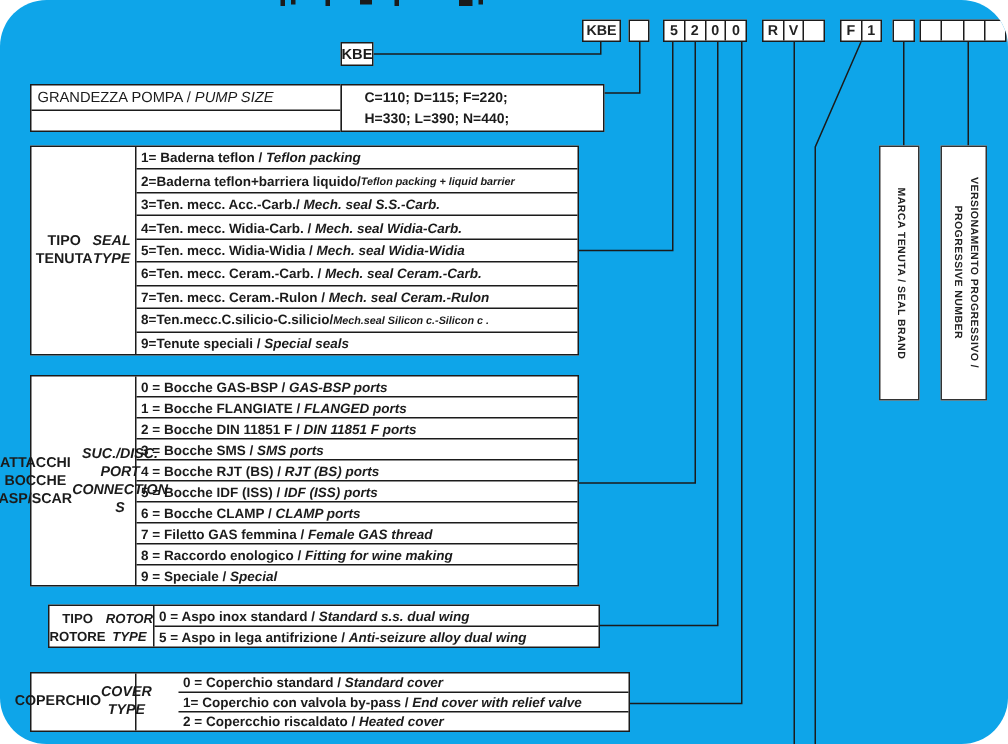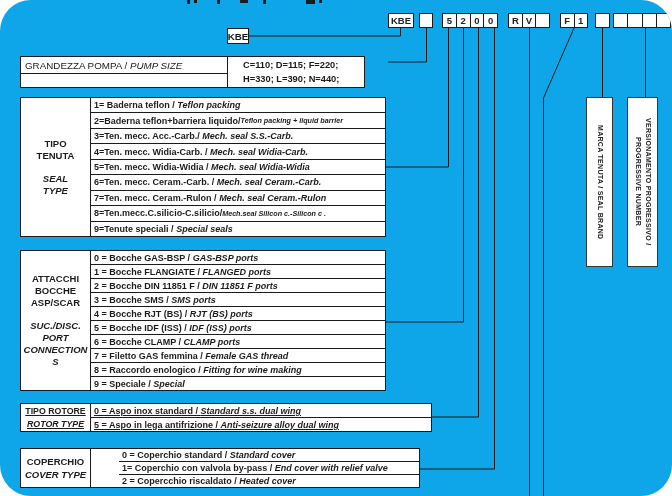--- a/index.html
+++ b/index.html
@@ -24,21 +24,21 @@
   
   .lblbox{display:flex;align-items:center;padding-left:4px;font-size:9.8px;font-weight:700;white-space:pre;overflow:hidden;}
   .lblbox .en,.en{font-style:italic;}
   #serie-value{display:flex;align-items:center;justify-content:center;font-size:9.8px;font-weight:700;}
   #grandezza-label .toprow{height:17px;border-bottom:1px solid #1b1b1b;display:flex;align-items:center;padding-left:4px;white-space:pre;box-sizing:border-box;}
   #grandezza-value{font-size:9.3px;font-weight:700;line-height:14px;padding:1px 0 0 4px;white-space:pre-line;}
 
   
   .tbl{display:flex;border:1.5px solid #1b1b1b;background:#fff;}
   .tlabel{
-    border-right:1.5px solid #1b1b1b;display:flex;flex-direction:column;justify-content:center;align-items:center;
+    border-right:1.5px solid #1b1b1b;display:flex;flex-direction:row;justify-content:center;align-items:center;
     text-align:center;font-weight:700;font-size:9.5px;line-height:12px;white-space:pre-line;box-sizing:border-box;
   }
   .tlabel .gap{height:11px;}
   .tlabel.tight .gap{height:1px;}
   .rows{flex:1;display:flex;flex-direction:column;min-width:0;}
   .trow{
     flex:1;display:flex;align-items:center;padding-left:3px;border-bottom:1px solid #1b1b1b;
     overflow:hidden;white-space:pre;font-size:9px;font-weight:700;
   }
   .trow:last-child{border-bottom:none;}
@@ -118,21 +118,21 @@
 
   <div class="abs bx" id="serie-value" style="left:227px;top:28px;width:22px;height:16px;">
     <span>KBE</span>
   </div>
 
   <div class="abs bx" id="grandezza-label" style="left:20px;top:56px;width:208px;height:32px;font-size:9.8px;font-weight:400;">
     <div class="toprow">
       <span>GRANDEZZA POMPA / </span><span class="en">PUMP SIZE</span>
     </div>
   </div>
-  <div class="abs bx" id="grandezza-value" style="left:227px;top:56px;width:138px;height:32px;padding-left:15px;">C=110; D=115; F=220;
+  <div class="abs bx" id="grandezza-value" style="left:227px;top:56px;width:176px;height:32px;padding-left:15px;">C=110; D=115; F=220;
 H=330; L=390; N=440;</div>
 
   <div class="abs tbl" style="left:20px;top:97px;width:366px;height:140px;">
     <div class="tlabel" style="width:70px;">
       <span>TIPO
 TENUTA</span>
       <span class="gap"></span>
       <span class="en">SEAL
 TYPE</span>
     </div>
@@ -167,21 +167,21 @@
         <div class="trow"><span>3 = Bocche SMS / </span><span class="en">SMS ports</span></div>
         <div class="trow"><span>4 = Bocche RJT (BS) / </span><span class="en">RJT (BS) ports</span></div>
         <div class="trow"><span>5 = Bocche IDF (ISS) / </span><span class="en">IDF (ISS) ports</span></div>
         <div class="trow"><span>6 = Bocche CLAMP / </span><span class="en">CLAMP ports</span></div>
         <div class="trow"><span>7 = Filetto GAS femmina / </span><span class="en">Female GAS thread</span></div>
         <div class="trow"><span>8 = Raccordo enologico / </span><span class="en">Fitting for wine making</span></div>
         <div class="trow"><span>9 = Speciale / </span><span class="en">Special</span></div>
       </div>
   </div>
 
-  <div class="abs tbl" style="left:20px;top:403px;width:412px;height:29px;text-decoration:underline;">
+  <div class="abs tbl" style="left:32px;top:403px;width:368px;height:29px;">
     <div class="tlabel tight" style="width:70px;font-size:8.8px;">
       <span>TIPO ROTORE</span>
       <span class="gap"></span>
       <span class="en">ROTOR TYPE</span>
     </div>
     <div class="rows">
         <div class="trow"><span>0 = Aspo inox standard / </span><span class="en">Standard s.s. dual wing</span></div>
         <div class="trow"><span>5 = Aspo in lega antifrizione / </span><span class="en">Anti-seizure alloy dual wing</span></div>
       </div>
   </div>

